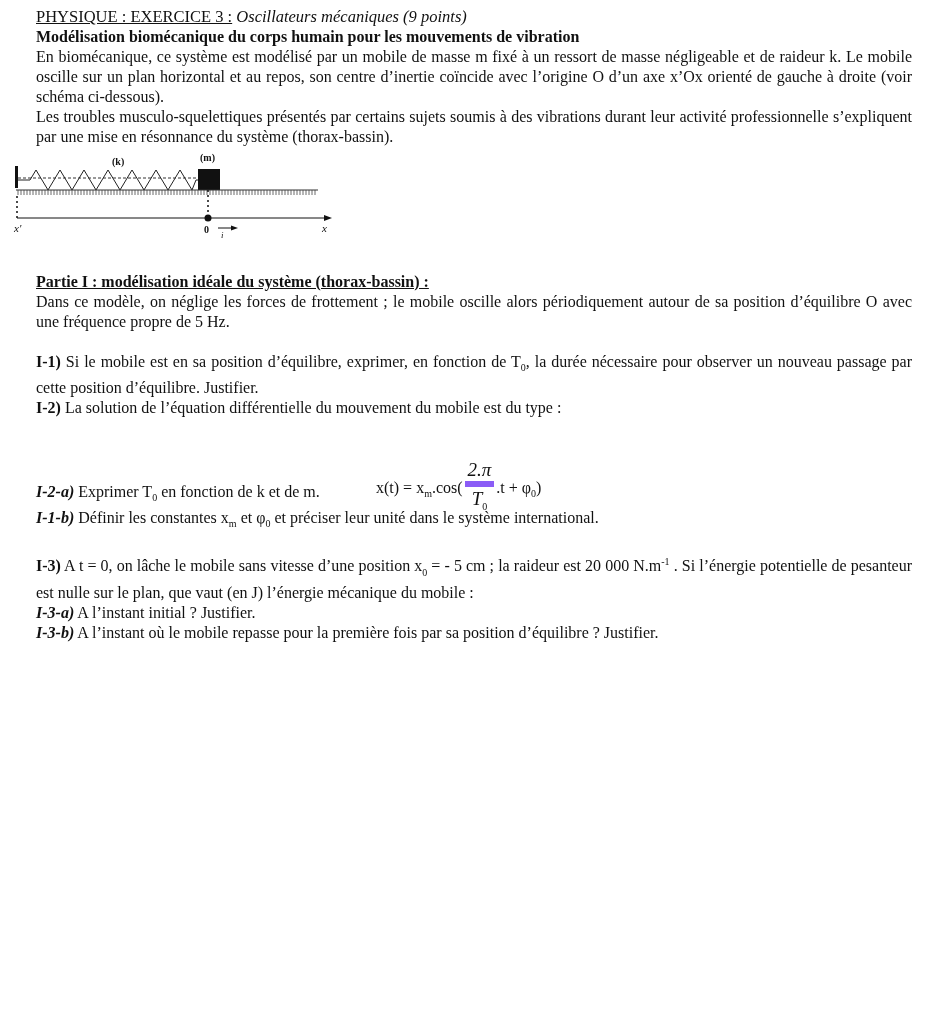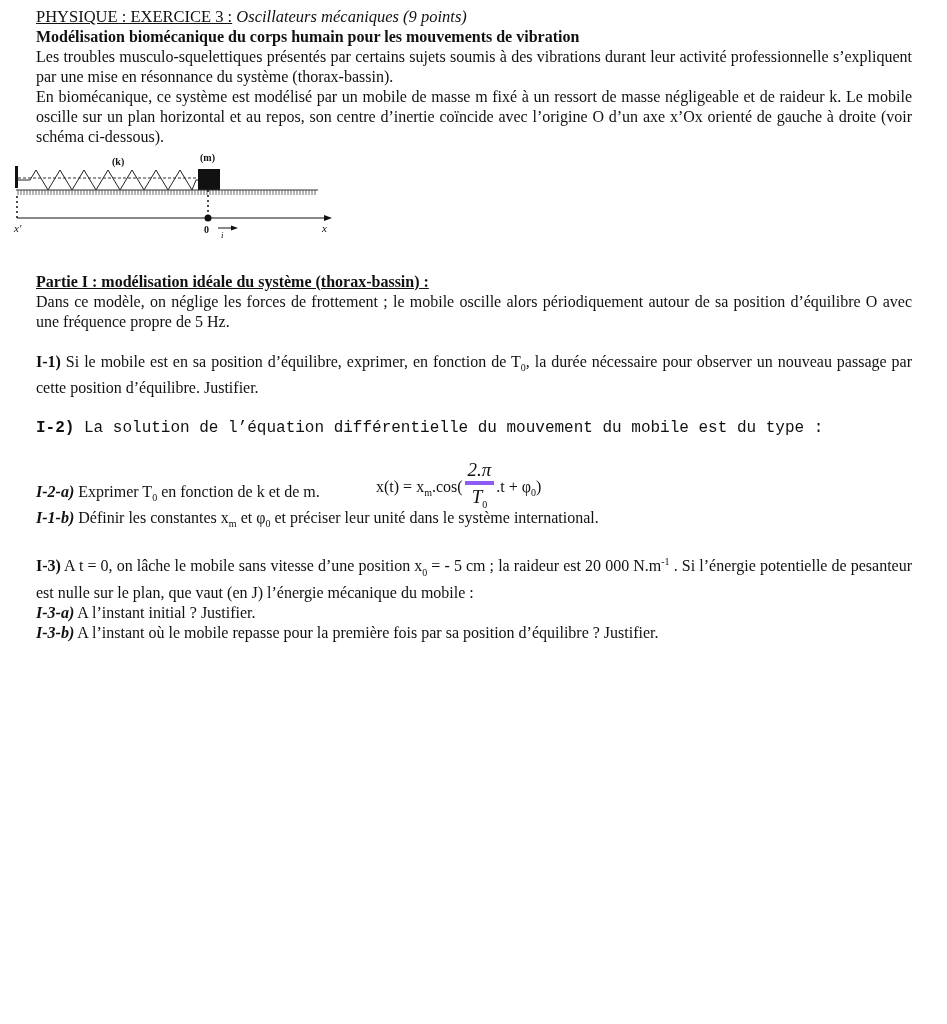--- a/index.html
+++ b/index.html
@@ -10,35 +10,35 @@
   .just { text-align:justify; text-align-last:left; white-space:normal; }
   .title { font-weight:normal; font-size:16.5px; }
   .u { text-decoration:underline; }
   .it { font-style:italic; }
   .b { font-weight:bold; }
   .bi { font-weight:bold; font-style:italic; }
   p { margin:0; }
   .diagram { position:absolute; left:10px; top:152px; width:330px; height:92px; }
   .formula { position:absolute; left:376px; top:428px; font-size:16px;margin-top:31px; }
   .frac { display:inline-block; vertical-align:middle; text-align:center; margin:0 2px; }
-  .frac .num { display:block; border-bottom:4px solid #8b5cf6; padding:0 3px; font-style:italic; font-size:19px; line-height:22px; }
+  .frac .num { display:block; border-bottom:6px solid #8b5cf6; padding:0 3px; font-style:italic; font-size:19px; line-height:22px; }
   .frac .den { display:block; font-style:italic; font-size:19px; line-height:24px; }
   sub, sup { font-size:10px; }
 </style>
 </head>
 <body>
 
 <div class="page">
   <div class="line title">
     <span class="u">PHYSIQUE : EXERCICE 3 :</span>
     <span class="it">Oscillateurs mécaniques (9 points)</span>
   </div>
   <div class="line b">Modélisation biomécanique du corps humain pour les mouvements de vibration</div>
+  <p class="line just">En biomécanique, ce système est modélisé par un mobile de masse m fixé à un ressort de masse négligeable et de raideur k. Le mobile oscille sur un plan horizontal et au repos, son centre d’inertie coïncide avec l’origine O d’un axe x’Ox orienté de gauche à droite (voir schéma ci-dessous).</p>
   <p class="line just">Les troubles musculo-squelettiques présentés par certains sujets soumis à des vibrations durant leur activité professionnelle s’expliquent par une mise en résonnance du système (thorax-bassin).</p>
-  <p class="line just">En biomécanique, ce système est modélisé par un mobile de masse m fixé à un ressort de masse négligeable et de raideur k. Le mobile oscille sur un plan horizontal et au repos, son centre d’inertie coïncide avec l’origine O d’un axe x’Ox orienté de gauche à droite (voir schéma ci-dessous).</p>
 </div>
 
 <div class="diagram">
   <svg width="330" height="92" viewBox="0 0 330 92">
 
     <rect x="5" y="14" width="3" height="22" fill="#111"></rect>
 
     <polyline points="8,28 20,28 26,18 32,28 38,38 44,28 50,18 56,28 62,38 68,28 74,18 80,28 86,38 92,28 98,18 104,28 110,38 116,28 122,18 128,28 134,38 140,28 146,18 152,28 158,38 164,28 170,18 176,28 182,38 186,28 196,28" fill="none" stroke="#222" stroke-width="1"></polyline>
     <line x1="8" y1="26" x2="196" y2="26" stroke="#333" stroke-width="1" stroke-dasharray="3,2"></line>
 
@@ -71,21 +71,21 @@
 
 <div style="position:absolute;left:36px;top:272px;width:876px;">
   <div class="line b u">Partie I : modélisation idéale du système (thorax-bassin) :</div>
   <p class="line just">Dans ce modèle, on néglige les forces de frottement ; le mobile oscille alors périodiquement autour de sa position d’équilibre O avec une fréquence propre de 5 Hz.</p>
 
   <p class="line just" style="margin-top:20px;">
     <span class="b">I-1)</span>
     <span>Si le mobile est en sa position d’équilibre, exprimer, en fonction de T</span><sub>0</sub><span>, la durée nécessaire pour observer un nouveau passage par cette position d’équilibre. Justifier.</span>
   </p>
 
-  <p class="line" style="margin-top:20px;font-family:Liberation Mono, monospace;">
+  <p class="line" style="">
     <span class="b">I-2)</span>
     <span>La solution de l’équation différentielle du mouvement du mobile est du type :</span>
   </p>
 </div>
 
 <div class="formula">
   <span>x(t) = x</span><sub>m</sub><span>.cos(</span><span class="frac"><span class="num">2.π</span><span class="den"><span>T</span><sub style="font-style:normal">0</sub></span></span><span style="font-style:normal">.t + φ</span><sub>0</sub><span>)</span>
 </div>
 
 <div style="position:absolute;left:36px;top:482px;width:876px;">

